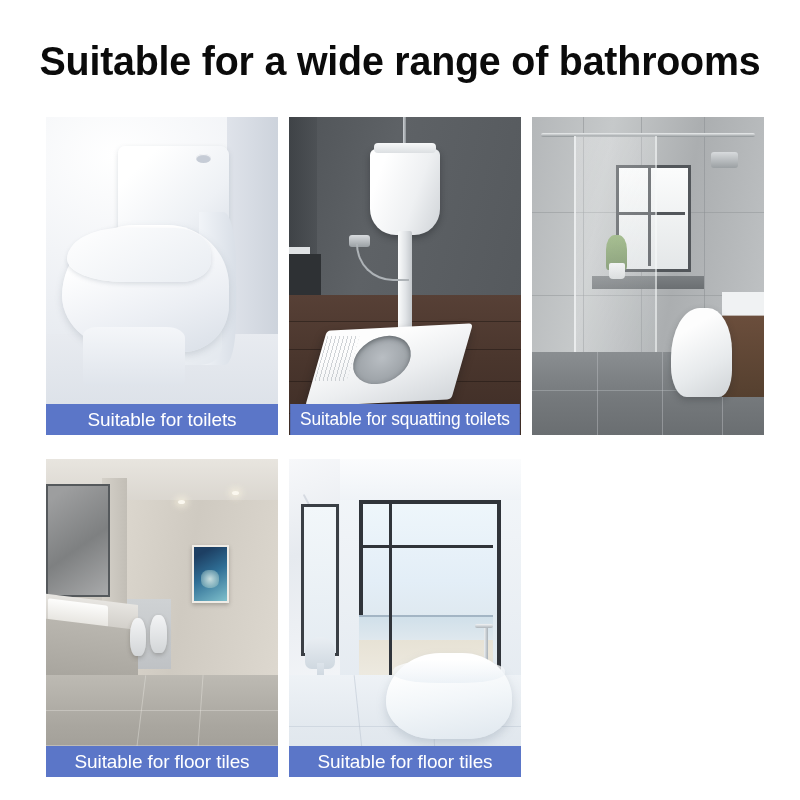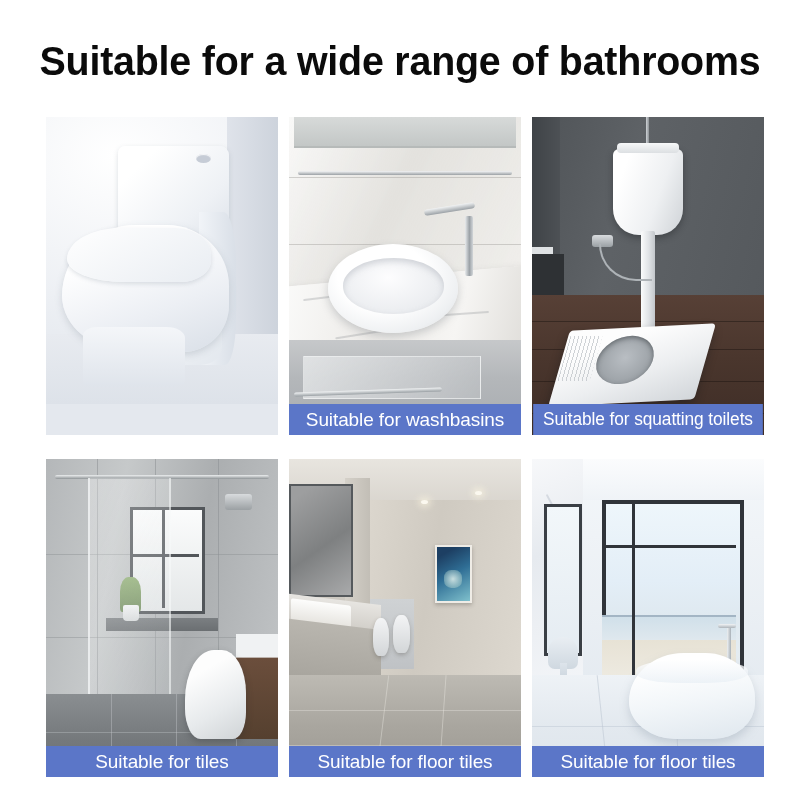--- a/index.html
+++ b/index.html
@@ -551,42 +551,23 @@
       <div class="photo p1">
         <div class="wall-edge"></div>
         <div class="floor"></div>
         <div class="cistern"></div>
         <div class="trapway"></div>
         <div class="skirt"></div>
         <div class="bowl"></div>
         <div class="lid"></div>
         <div class="pedestal"></div>
       </div>
+      <div class="caption">Suitable for toilets</div>
     </div>
 
-    <div class="panel">
-      <div class="photo p2">
-        <div class="tilewall"></div>
-        <div class="tileline tl1"></div>
-        <div class="tileline tl2"></div>
-        <div class="mirror"></div>
-        <div class="rail"></div>
-        <div class="counter"></div>
-        <div class="vein v1"></div>
-        <div class="vein v2"></div>
-        <div class="vein v3"></div>
-        <div class="faucet-body"></div>
-        <div class="faucet-arm"></div>
-        <div class="basin"></div>
-        <div class="cabinet"></div>
-        <div class="cabglass"></div>
-        <div class="towelbar"></div>
-      </div>
-      <div class="caption">Suitable for washbasins</div>
-    </div>
 
     <div class="panel">
       <div class="photo p3">
         <div class="darkwall"></div>
         <div class="sidewall"></div>
         <div class="whiteledge"></div>
         <div class="baseboard"></div>
         <div class="wood"></div>
         <div class="plank pk1"></div>
         <div class="plank pk2"></div>
@@ -623,21 +604,20 @@
         <div class="railtop"></div>
         <div class="glassdoor"></div>
         <div class="floor4"></div>
         <div class="ft ft1"></div>
         <div class="ft ft2"></div>
         <div class="ft ft3"></div>
         <div class="fth fth1"></div>
         <div class="vanity4"></div>
         <div class="toilet4"></div>
       </div>
-      <div class="caption">Suitable for tiles</div>
     </div>
 
     <div class="panel">
       <div class="photo p5">
         <div class="ceil"></div>
         <div class="backwall"></div>
         <div class="wainscot"></div>
         <div class="dl dl1"></div>
         <div class="dl dl2"></div>
         <div class="dl dl3"></div>

